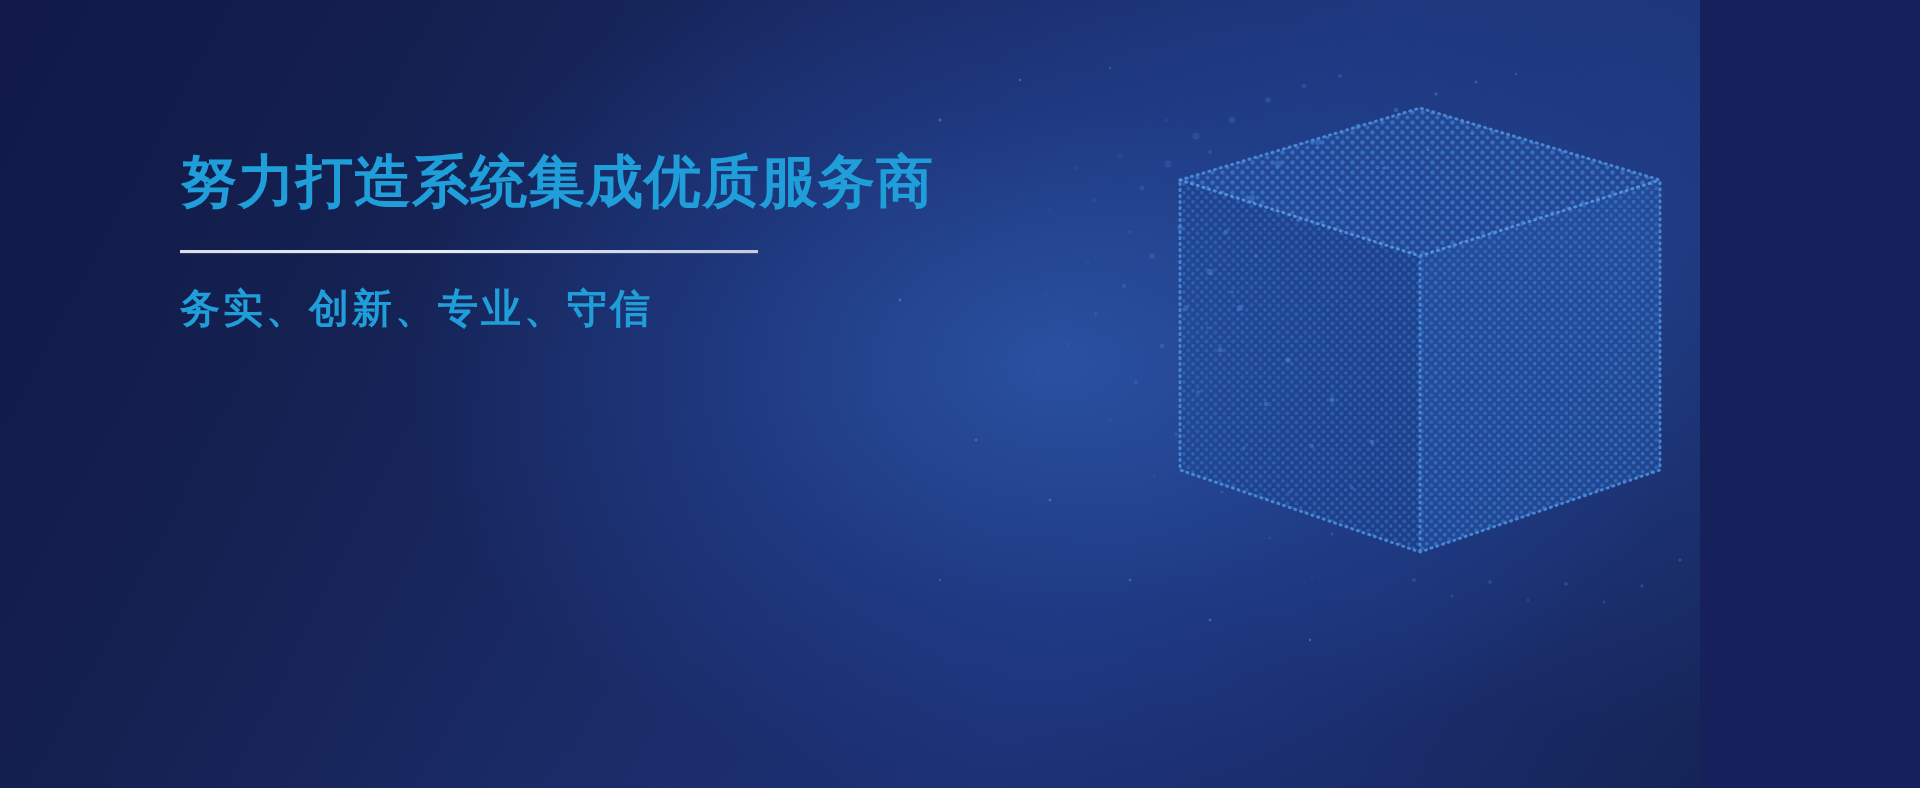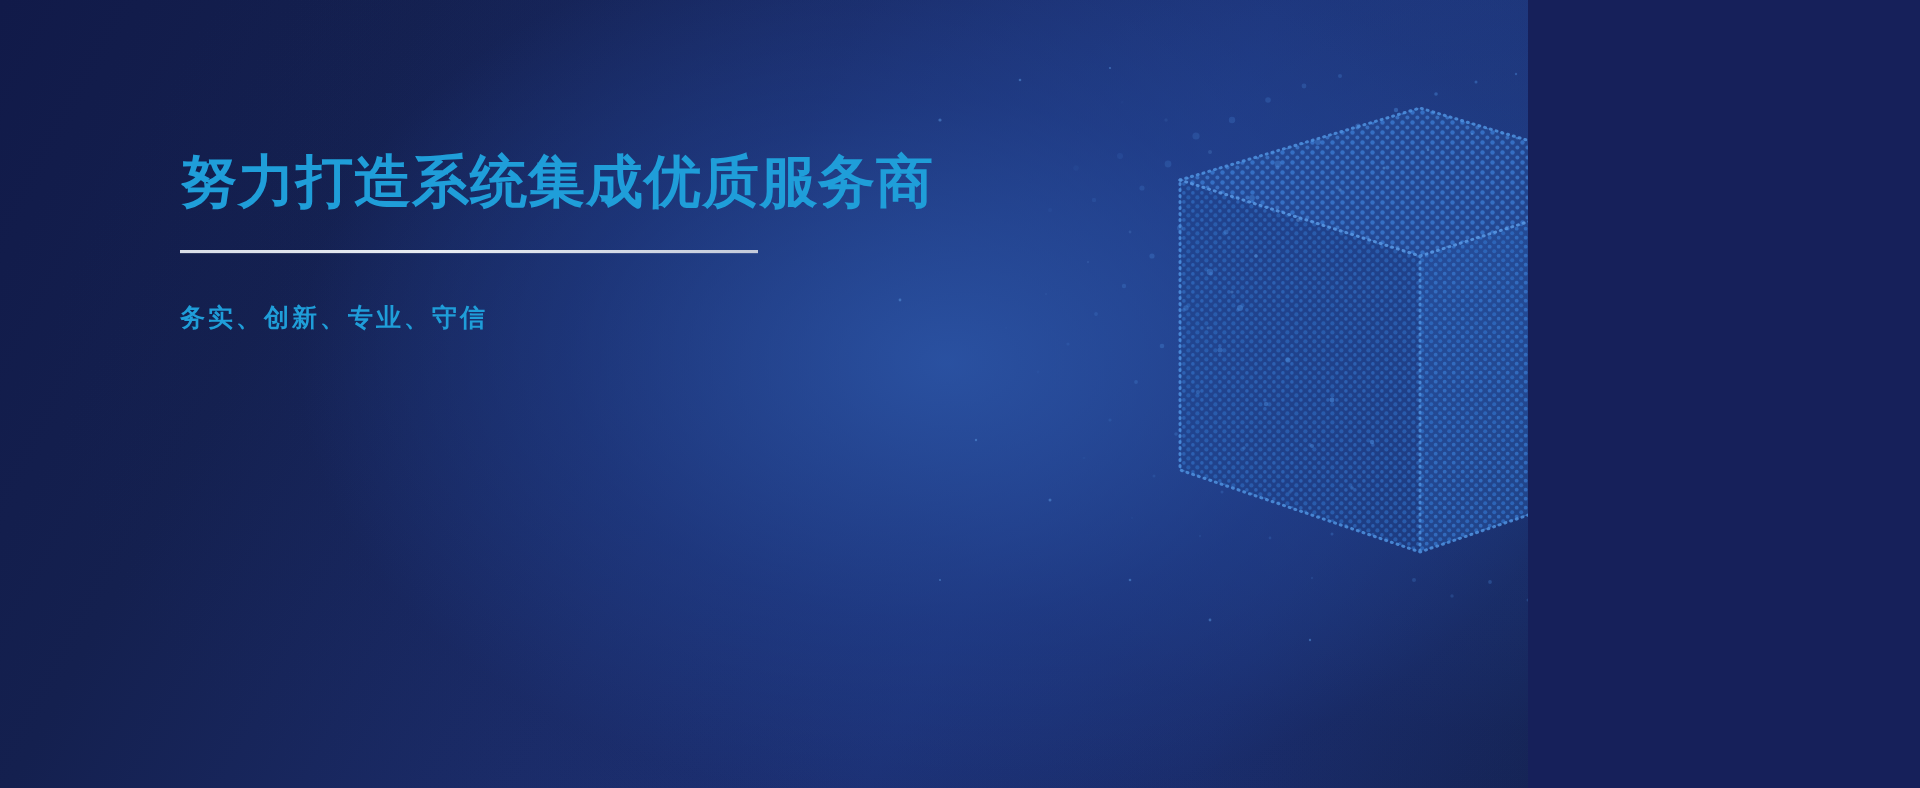--- a/index.html
+++ b/index.html
@@ -4,21 +4,21 @@
 <style>
   * { margin:0; padding:0; box-sizing:border-box; }
   html,body { width:1920px; height:788px; overflow:hidden; }
   body {
     font-family:"Liberation Sans", sans-serif;
     background:#16205a;
   }
 
   #banner {
     position:relative;
-    width:1528px; height:788px;
+    width:1700px; height:788px;
     overflow:hidden;
     background:
       radial-gradient(ellipse 900px 620px at 62% 46%, rgba(44,86,168,0.85) 0%, rgba(34,68,148,0.45) 42%, rgba(22,40,100,0.08) 72%, rgba(20,32,84,0) 100%),
       radial-gradient(ellipse 1200px 900px at 95% 30%, rgba(38,78,160,0.55) 0%, rgba(24,44,108,0.18) 55%, rgba(18,28,78,0) 100%),
       linear-gradient(118deg, #111a49 0%, #14204f 22%, #1b2c69 48%, #1d3277 66%, #1b2e6e 82%, #152352 100%);
   }
 
   
   #cube-graphic {
     position:absolute;
@@ -56,22 +56,22 @@
   #subtitle .sub-line { display:block; white-space:nowrap; }
 
   #divider {
     margin-top:38px;
     width:578px; height:3px;
     background:linear-gradient(to right, #d9dee8 0%, #e8ecf3 45%, #c4cbdb 100%);
     box-shadow:0 1px 0 rgba(255,255,255,0.12);
   }
 
   #tagline {
-    margin-top:48px;
-    font-size:25px;
+    margin-top:28px;
+    font-size:40px;
     font-weight:bold;
     color:#1f9ed9;
     letter-spacing:3px;
     white-space:nowrap;
   }
 </style>
 </head>
 <body>
 
 <div id="banner">

